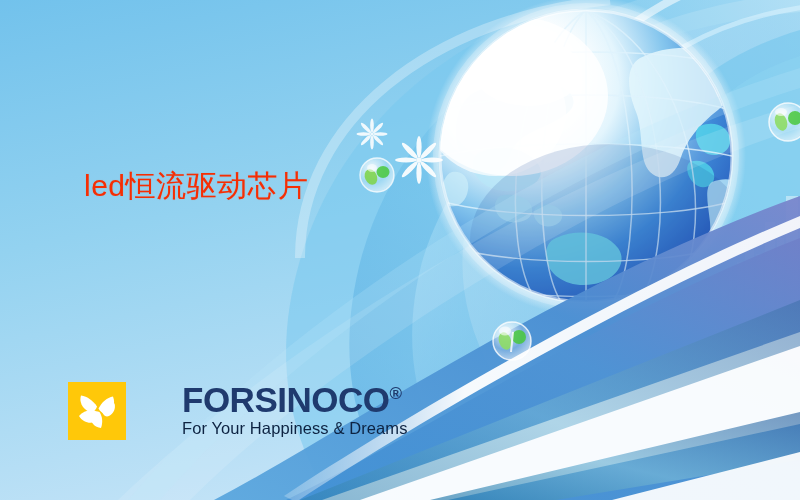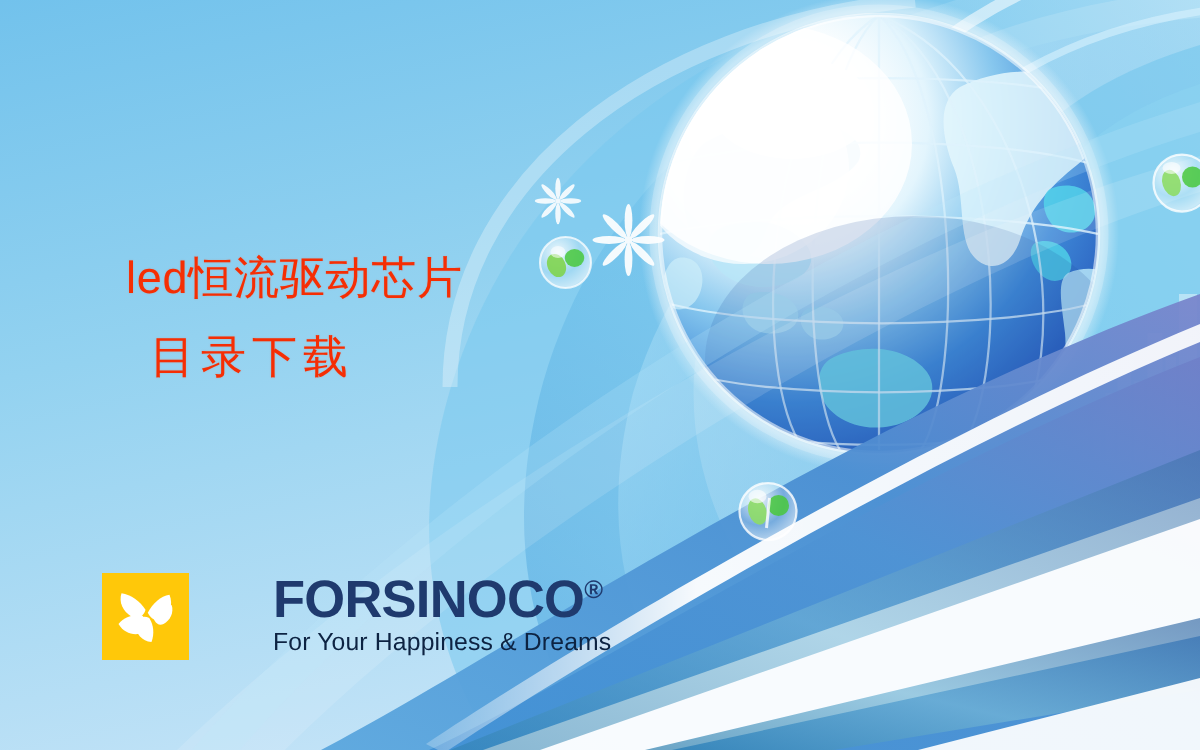--- a/index.html
+++ b/index.html
@@ -354,21 +354,20 @@
         <circle cx="788" cy="122" r="19" fill="none" stroke="#ffffff" stroke-opacity=".8" stroke-width="1.5"></circle>
         <ellipse cx="781" cy="122" rx="6" ry="9" fill="#8ddc66" opacity=".9" transform="rotate(-18 781 122)"></ellipse>
         <ellipse cx="795" cy="118" rx="7" ry="7" fill="#49c83c" opacity=".85"></ellipse>
         <ellipse cx="781" cy="112" rx="6" ry="4" fill="#ffffff" opacity=".6"></ellipse>
       </g>
     </g>
   </svg>
 
   <div class="headline">
     <span class="line1">led恒流驱动芯片</span>
-    <span class="line2">目录下载</span>
   </div>
 
   <div class="logo">
     <div class="logo-mark">
       <svg viewBox="0 0 58 58" width="58" height="58">
         <path d="M 30.5 26.5 C 34 20 39 15.5 45 14.5 C 47.5 21 45.5 27 40.5 30.5 C 36.5 33.2 32.5 30.5 30.5 26.5 Z" fill="#ffffff"></path>
         <path d="M 27 28.5 C 20.5 27.5 14.5 29.5 11 34 C 14.5 40 21 42 27 40 C 31.5 38.4 30.5 32.5 27 28.5 Z" fill="#ffffff"></path>
         <path d="M 31.5 30 C 34.5 34.5 35 40.5 33 46 C 26.5 45.5 22.5 40.5 22.5 34.5 C 22.5 30 27.5 28 31.5 30 Z" fill="#ffffff"></path>
         <path d="M 33 25.5 C 37 22 41.5 20.5 46.5 21.5 C 48 26.5 45.5 31.5 41 34 C 36.5 36.2 33.5 30.5 33 25.5 Z" fill="#ffffff"></path>
         <path d="M 29 24.5 C 25 18.5 19.5 14.5 13 13.5 C 11 19.5 14 25.5 19.5 29 C 24 31.5 28 28.5 29 24.5 Z" fill="#ffffff"></path>

